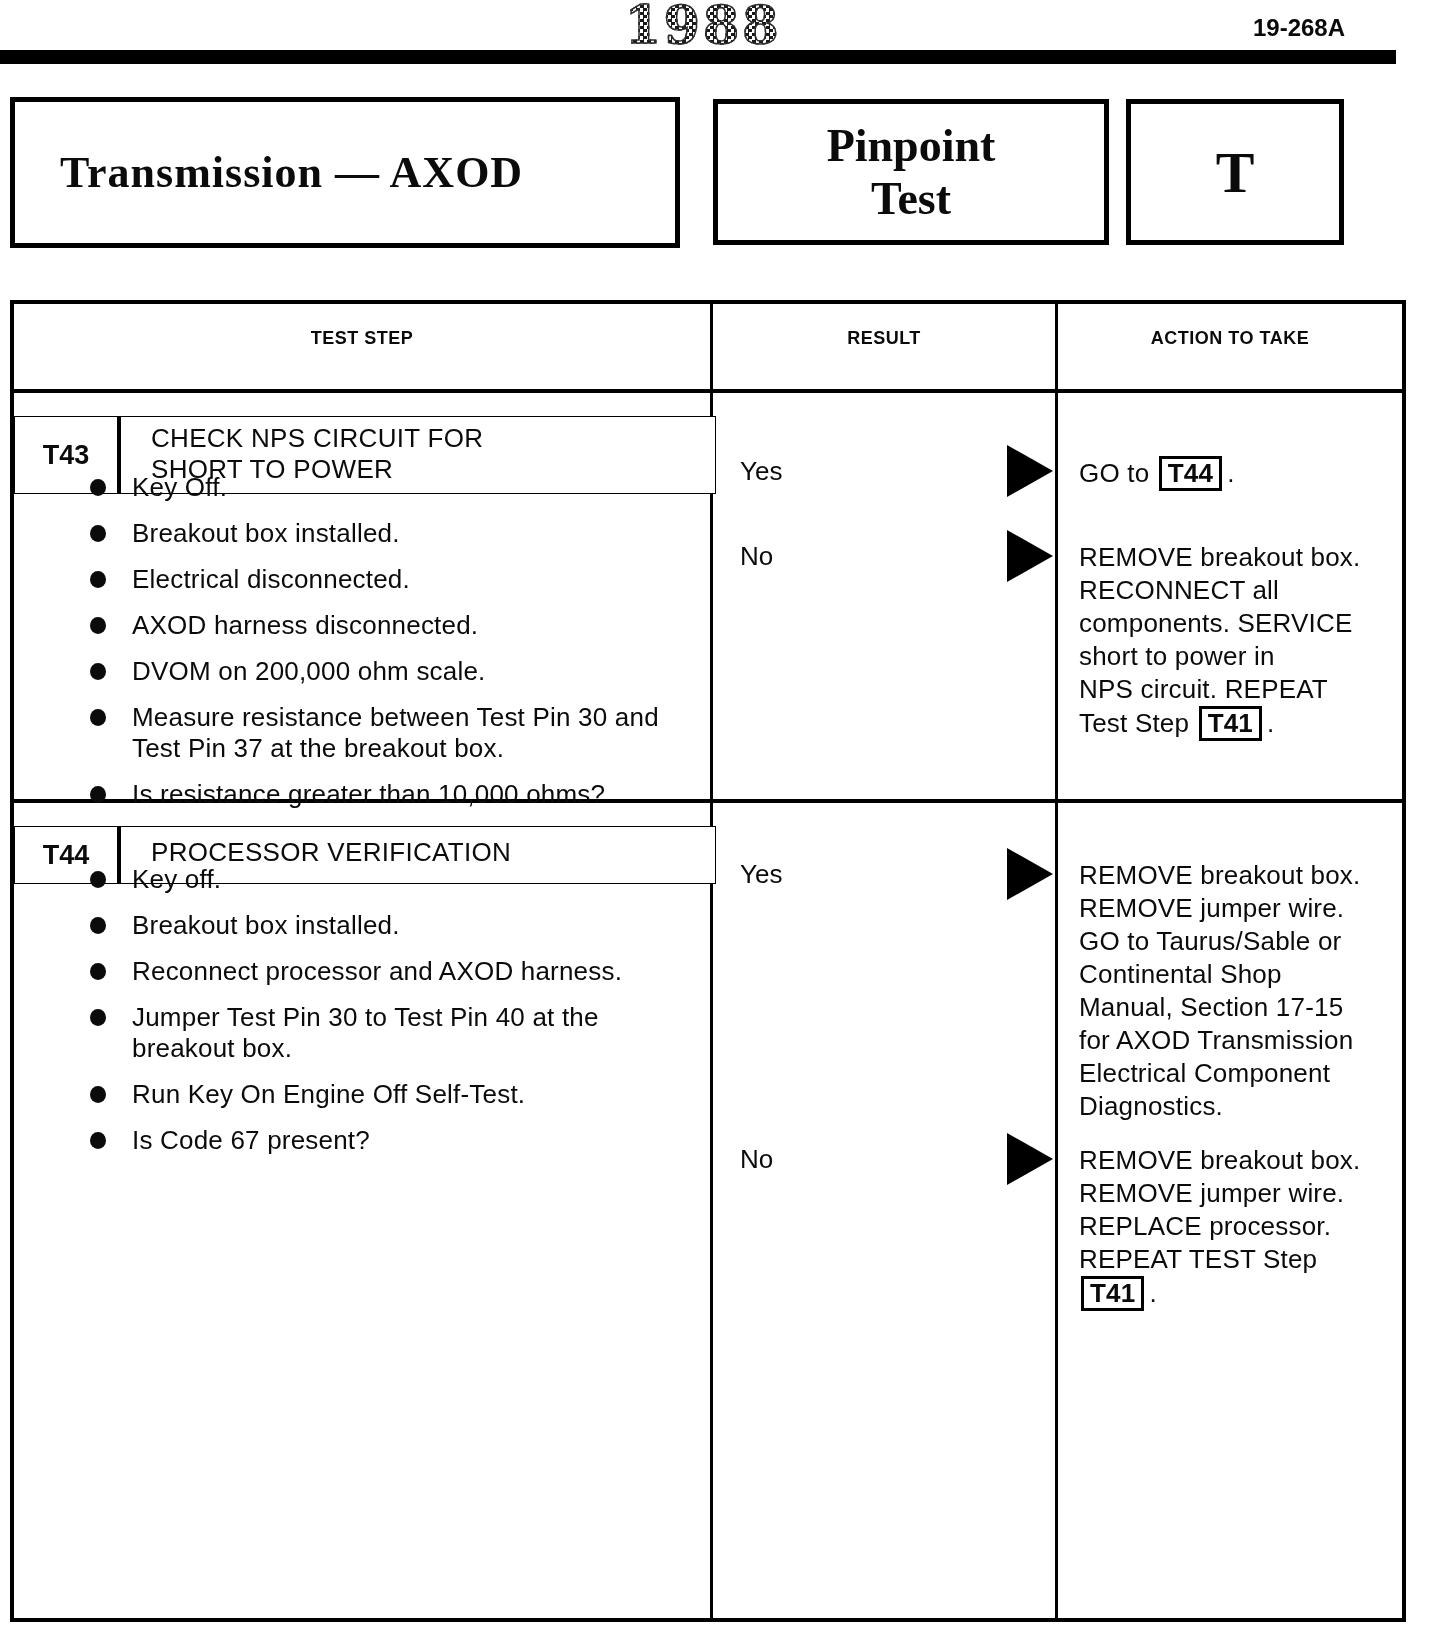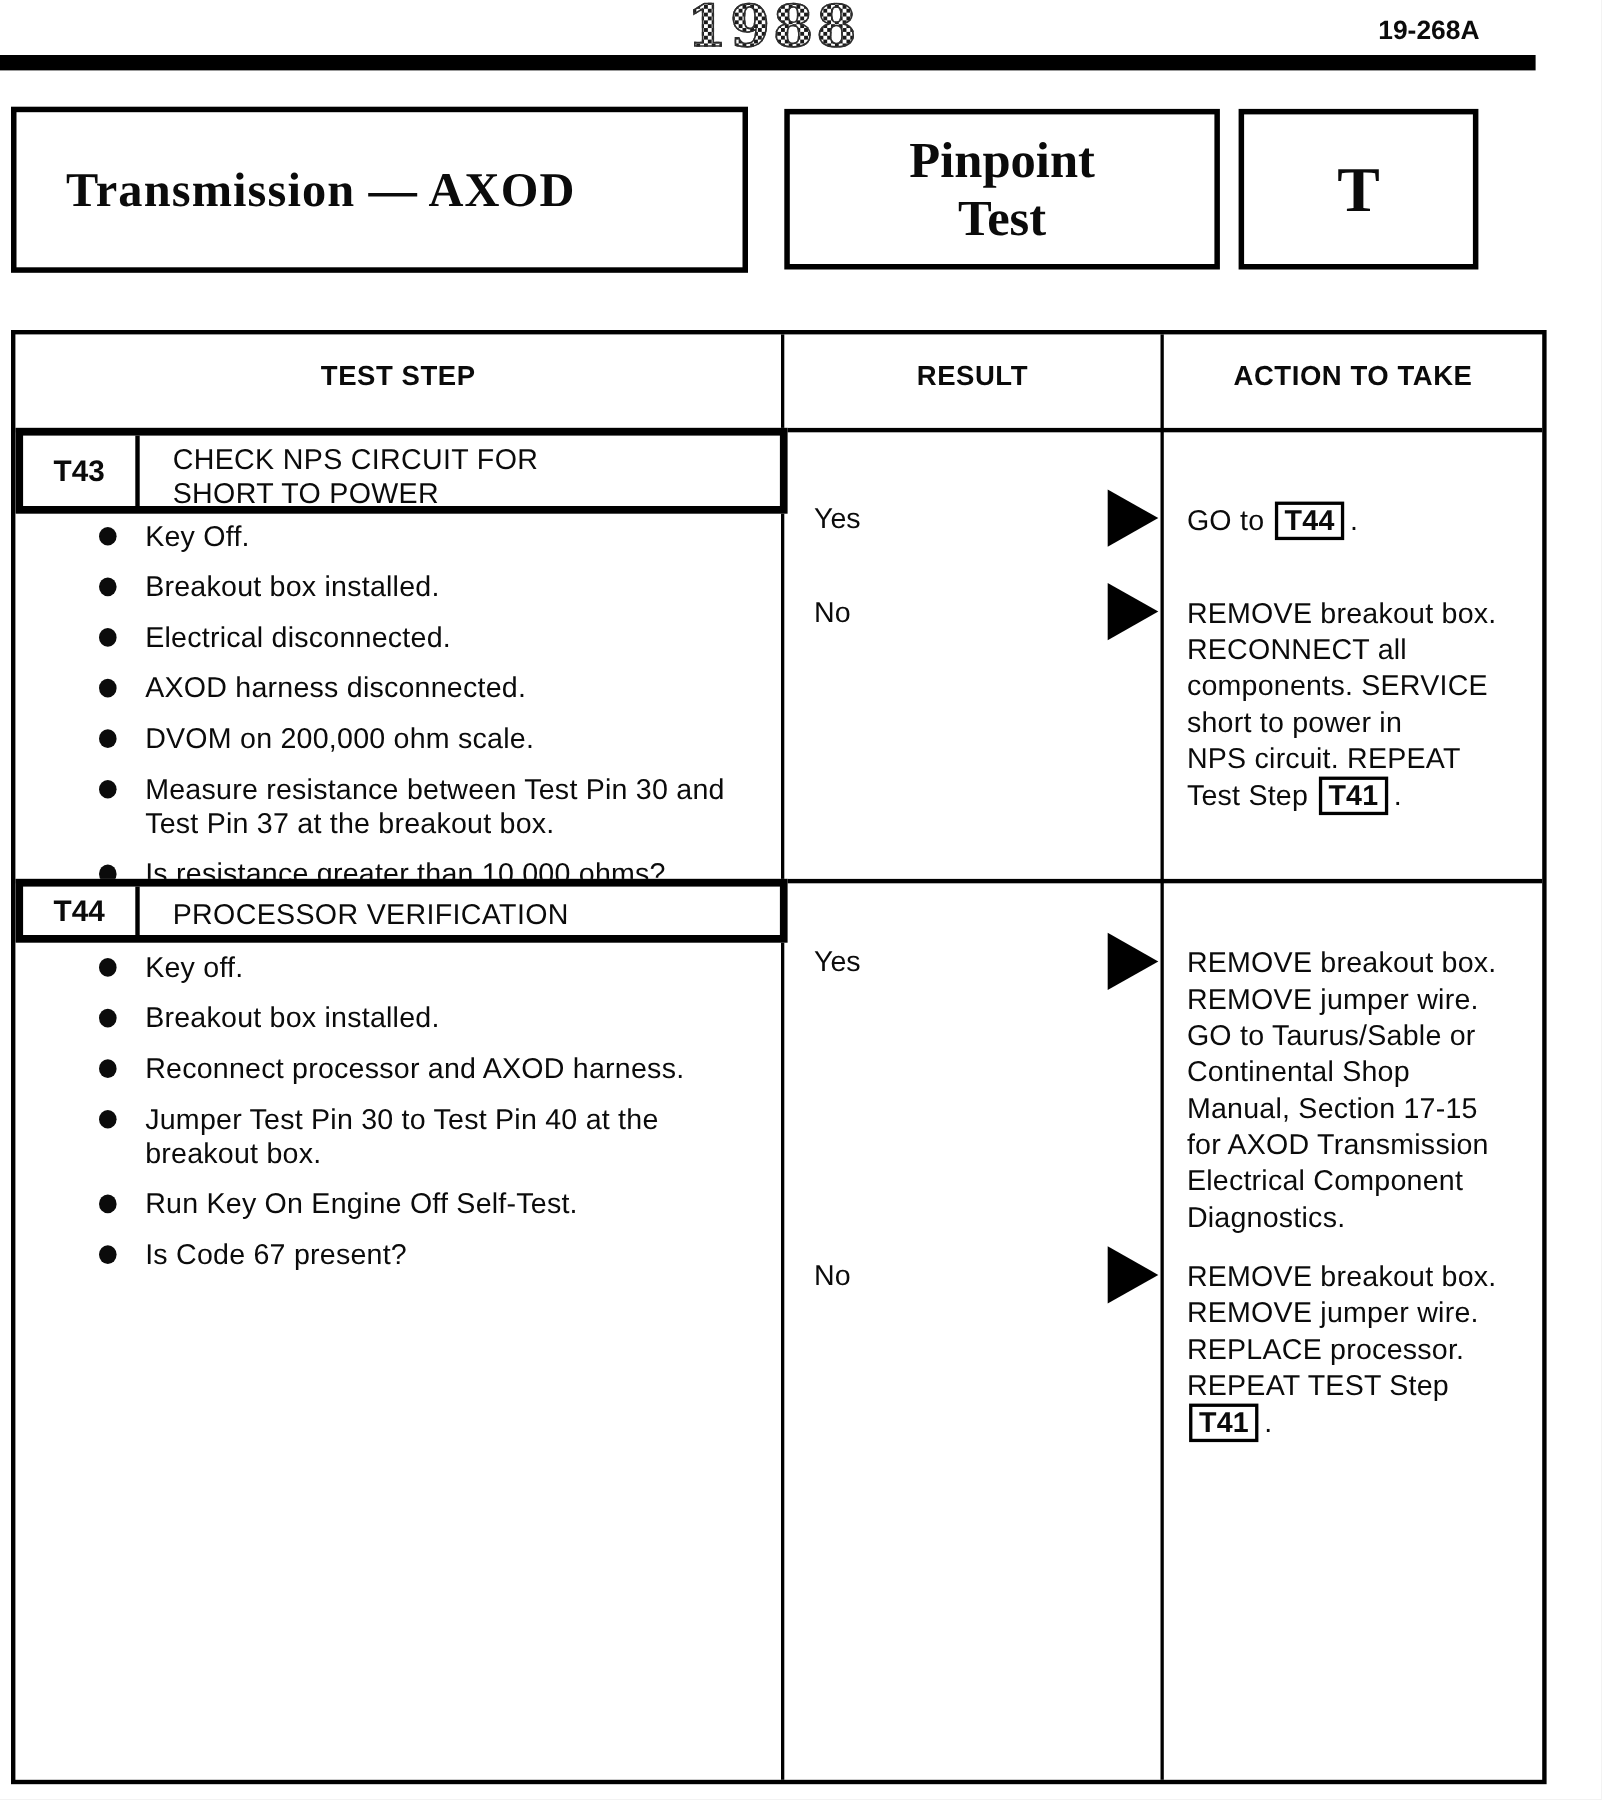--- a/index.html
+++ b/index.html
@@ -45,26 +45,26 @@
   .box-letter .t { font-family:"Liberation Serif", serif; font-weight:700; font-size:58px; }
   
   .ptable {
     position:absolute; left:10px; top:300px; width:1396px; height:1322px;
     border:4px solid #000; background:#fff;
   }
   .vline { position:absolute; top:0; height:100%; width:3px; background:#000; }
   .v1 { left:696px; } .v2 { left:1041px; }
   .hrule { position:absolute; left:0; width:100%; height:4px; background:#000; }
   .col-head {
-    position:absolute; top:24px; font-size:25px; font-weight:700; text-align:center; letter-spacing:0.5px;
+    position:absolute; top:24px; font-size:18px; font-weight:700; text-align:center; letter-spacing:0.5px;
   }
   .ch1 { left:0; width:696px; } .ch2 { left:699px; width:342px; } .ch3 { left:1044px; width:344px; }
   
   .step-header {
-    position:absolute; left:0; width:702px; border:7px solid #000000; background:#fff; display:flex;
+    position:absolute; left:0; width:702px; border:1px solid #000000; background:#fff; display:flex;margin-top:27px;
   }
   .step-id {
     width:106px; border-right:4px solid #000; text-align:center;
     font-weight:700; font-size:27px; flex:0 0 auto;
     display:flex; align-items:center; justify-content:center;
   }
   .step-title {
     padding:6px 0 0 30px; font-size:26px; line-height:31px; white-space:pre-line; letter-spacing:0.3px;
   }
   .sh-t43 { top:85px; height:78px; }

